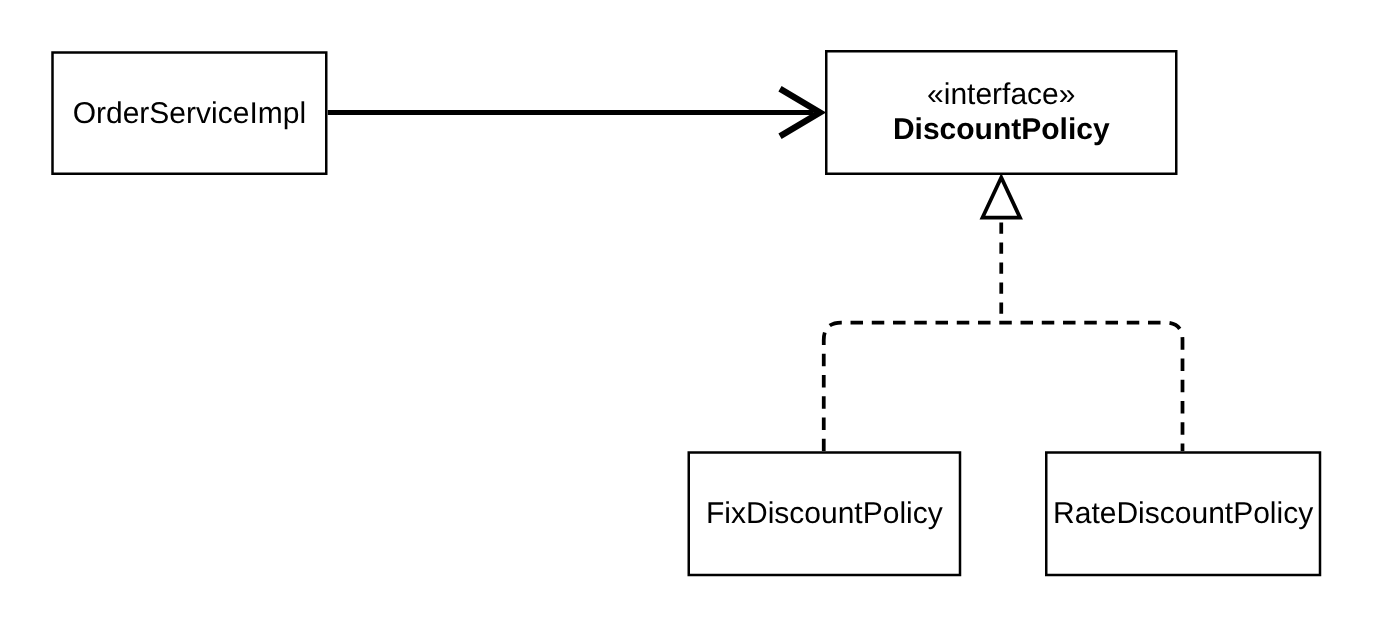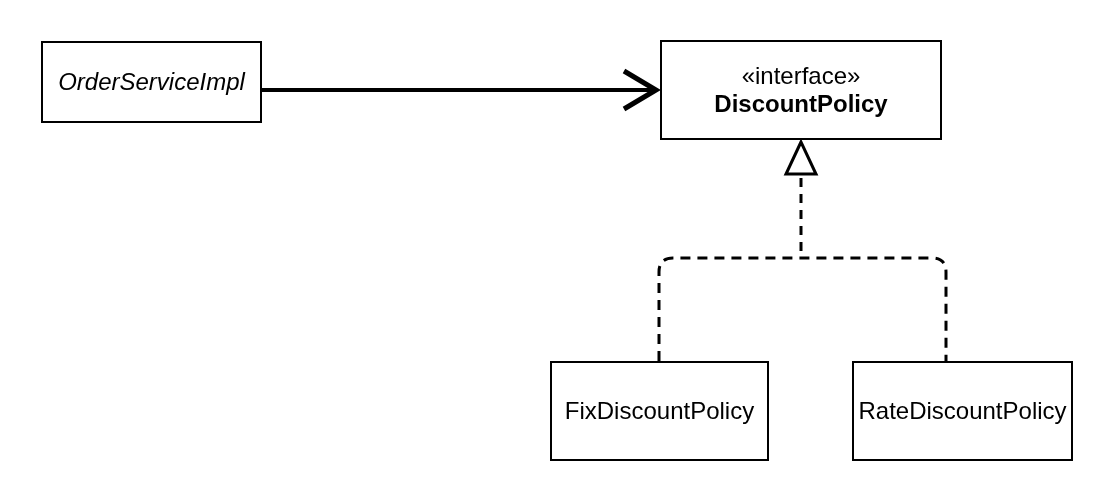--- a/index.html
+++ b/index.html
@@ -33,24 +33,24 @@
     align-items: center;
     justify-content: center;
     text-align: center;
     font-size: 24px;
     line-height: 28px;
     white-space: nowrap;
   }
   .node .name-bold {
     font-weight: bold;
   }
-  #node-order-service-impl   { left: 41px;  top: 41px;  width: 221px; height: 82px; font-style: italic;  }
+  #node-order-service-impl   { left: 41px;  top: 41px;  width: 221px; height: 99px;  }
   #node-discount-policy      { left: 660px; top: 40px;  width: 282px; height: 100px; }
   #node-fix-discount-policy  { left: 550px; top: 361px; width: 219px; height: 100px; }
-  #node-rate-discount-policy { left: 836px; top: 361px; width: 221px; height: 100px; margin-left: 16px; }
+  #node-rate-discount-policy { left: 836px; top: 361px; width: 221px; height: 100px; }
 </style>
 </head>
 <body>
 
 <div class="canvas">
 
   <svg class="connectors" viewBox="0 0 1098 502" xmlns="http://www.w3.org/2000/svg">
 
     <g>
       <line x1="262" y1="90" x2="651" y2="90" stroke="#000000" stroke-width="4"></line>

